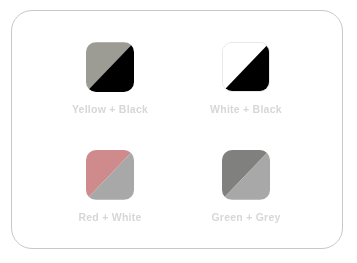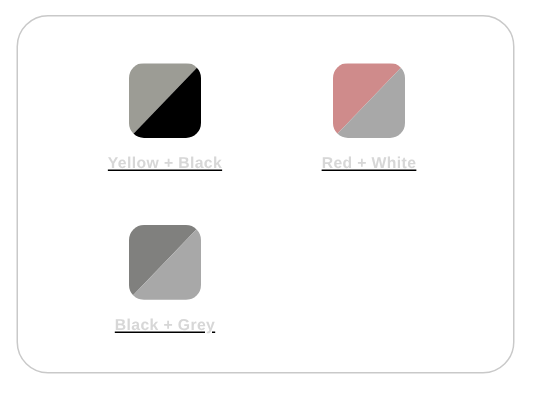--- a/index.html
+++ b/index.html
@@ -39,21 +39,20 @@
     justify-items: center;
     padding: 14px 30px 10px 30px;
     box-sizing: border-box;
   }
 
   .swatch-cell {
     display: flex;
     flex-direction: column;
     align-items: center;
     justify-content: center;
-    text-decoration: underline;
   }
 
   .chip {
     width: 48px;
     height: 50px;
     border-radius: 10px;
     position: relative;
     overflow: hidden;
     box-sizing: border-box;
   }
@@ -97,31 +96,38 @@
   <div class="swatch-grid">
 
     <div class="swatch-cell">
       <div class="chip">
         <div class="half-a" style="background: rgb(156, 156, 149);"></div>
         <div class="half-b" style="background: rgb(0, 0, 0);"></div>
       </div>
       <div class="chip-label" style="color: rgb(215, 215, 215);">Yellow + Black</div>
     </div>
 
+    <div class="swatch-cell">
+      <div class="chip bordered">
+        <div class="half-a" style="background: rgb(255, 255, 255);"></div>
+        <div class="half-b" style="background: rgb(0, 0, 0);"></div>
+      </div>
+      <div class="chip-label" style="color: rgb(215, 215, 215);">White + Black</div>
+    </div>
 
     <div class="swatch-cell">
       <div class="chip">
         <div class="half-a" style="background: rgb(207, 139, 139);"></div>
         <div class="half-b" style="background: rgb(168, 168, 168);"></div>
       </div>
       <div class="chip-label" style="color: rgb(215, 215, 215);">Red + White</div>
     </div>
 
     <div class="swatch-cell">
       <div class="chip">
         <div class="half-a" style="background: rgb(128, 128, 126);"></div>
         <div class="half-b" style="background: rgb(168, 168, 168);"></div>
       </div>
-      <div class="chip-label" style="color: rgb(215, 215, 215);">Black + Grey</div>
+      <div class="chip-label" style="color: rgb(215, 215, 215);">Green + Grey</div>
     </div>
 
   </div>
 </div>
 
 </body></html>

